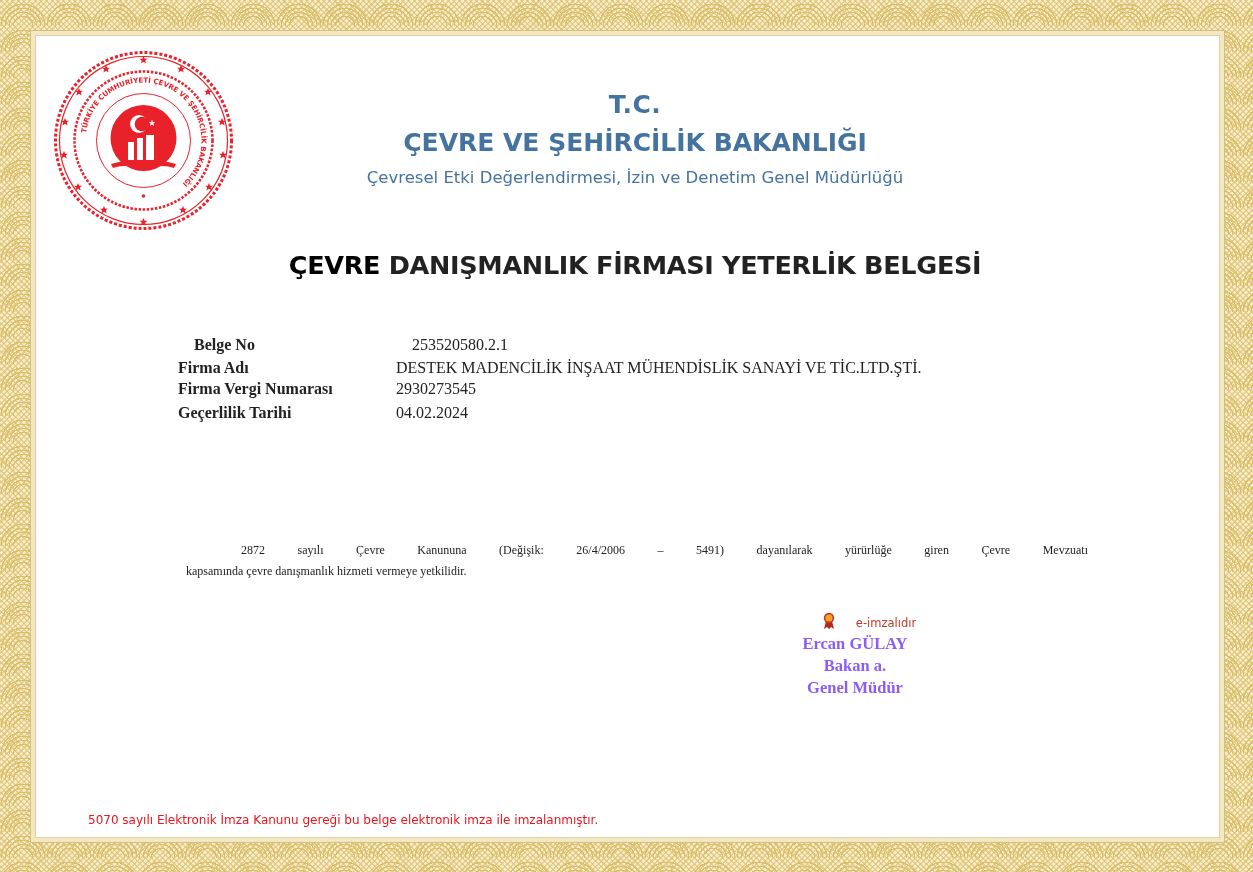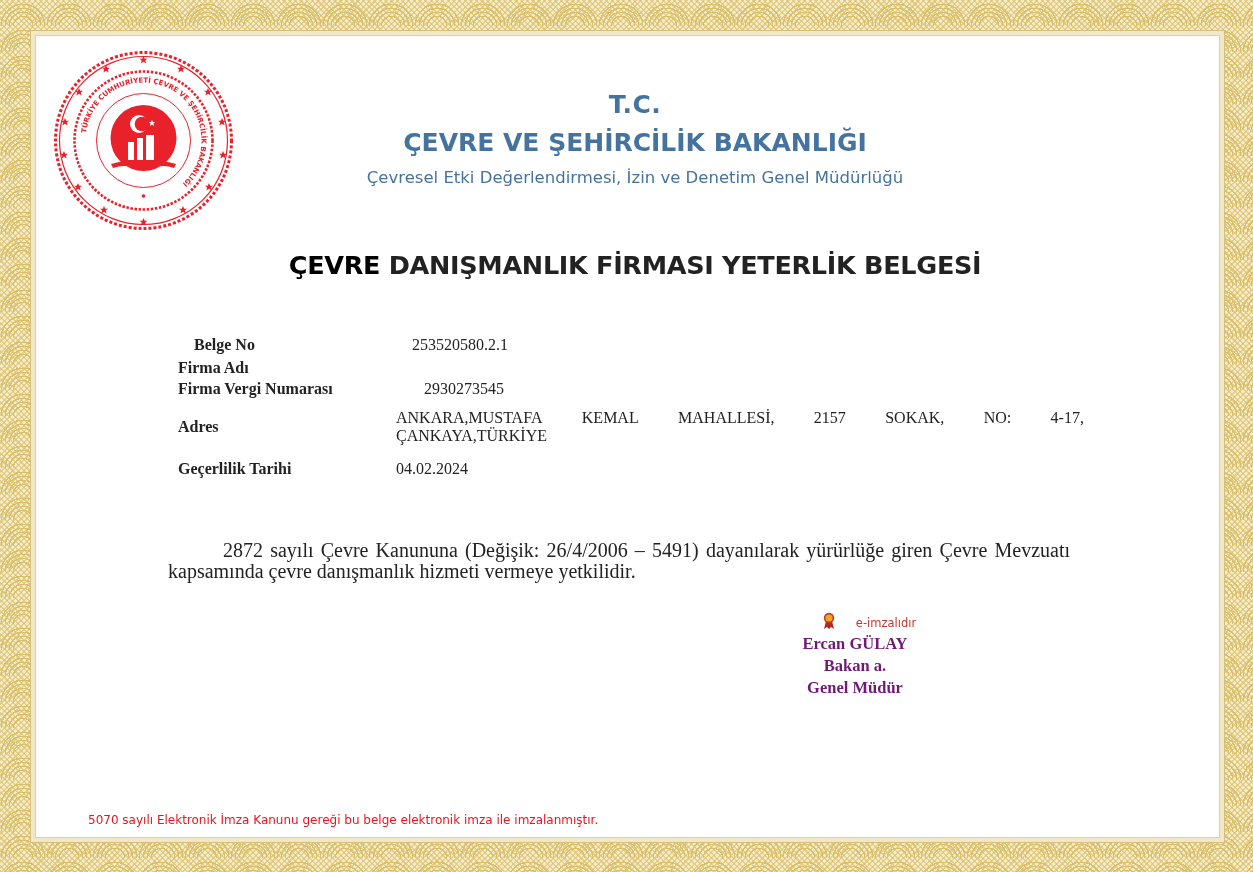--- a/index.html
+++ b/index.html
@@ -42,41 +42,41 @@
     font-family: "DejaVu Sans", sans-serif; font-weight: bold; font-size: 25.5px;
     color: #222; letter-spacing: -0.3px;
   }
   .doc-title .first { color: #000; }
   .fields { position: absolute; left: 178px; top: 333px; width: 910px; font-size: 16px; color: #222; }
   .field-row { position: relative; display: flex; align-items: center; }
   .field-label { width: 218px; font-weight: bold; flex: 0 0 218px; }
   .field-value { flex: 1; }
   .r-belge { height: 24px; margin-left: 16px; }
   .r-firma { height: 22px; }
-  .r-vergi { height: 20px; gap: 28px; }
+  .r-vergi { height: 20px; }
   .r-adres { height: 56px; }
   .r-onay { height: 24px; }
   .r-gec { height: 28px; }
   .addr-line1 { display: flex; justify-content: space-between; width: 688px; }
   .addr-line2 { }
   .body-text {
-    position: absolute; left: 168px; top: 540px; width: 902px;
-    font-size: 20px; color: #222; line-height: 21px; text-align: justify;
+    position: absolute; left: 186px; top: 540px; width: 902px;
+    font-size: 12px; color: #222; line-height: 21px; text-align: justify;
   }
   .body-text .p1 { display: block; text-indent: 55px; text-align-last: justify; }
   .signature {
     position: absolute; left: 770px; top: 612px; width: 170px; text-align: center;
   }
   .esign {
     display: flex; align-items: center; justify-content: center; gap: 20px;
     font-family: "DejaVu Sans", sans-serif; font-size: 11.5px; color: #c0392b;
     margin-left: 28px;
   }
   .sig-name, .sig-title1, .sig-title2 {
-    font-weight: bold; font-size: 16.5px; color: #701a75; line-height: 22px;
+    font-weight: bold; font-size: 16.5px; color: #8b5cf6; line-height: 22px;
   }
   .footer-note {
     position: absolute; left: 88px; top: 813px;
     font-family: "DejaVu Sans", sans-serif; font-size: 12px; color: #e8141e;
   }
 </style>
 </head>
 <body>
 
 <div class="border-band"></div>
@@ -159,39 +159,25 @@
 
 <div class="doc-title"><span class="first">ÇEVRE</span><span> DANIŞMANLIK FİRMASI YETERLİK BELGESİ</span></div>
 
 <div class="fields">
   <div class="field-row r-belge">
     <div class="field-label">Belge No</div>
     <div class="field-value">253520580.2.1</div>
   </div>
   <div class="field-row r-firma">
     <div class="field-label">Firma Adı</div>
+    <div class="field-value">DESTEK MADENCİLİK İNŞAAT MÜHENDİSLİK SANAYİ VE TİC.LTD.ŞTİ.</div>
   </div>
   <div class="field-row r-vergi">
     <div class="field-label">Firma Vergi Numarası</div>
     <div class="field-value">2930273545</div>
-  </div>
-  <div class="field-row r-adres">
-    <div class="field-label">Adres</div>
-    <div class="field-value">
-      <div class="addr-line1">
-        <span>ANKARA,MUSTAFA</span>
-        <span>KEMAL</span>
-        <span>MAHALLESİ,</span>
-        <span>2157</span>
-        <span>SOKAK,</span>
-        <span>NO:</span>
-        <span>4-17,</span>
-      </div>
-      <div class="addr-line2">ÇANKAYA,TÜRKİYE</div>
-    </div>
   </div>
   <div class="field-row r-gec">
     <div class="field-label">Geçerlilik Tarihi</div>
     <div class="field-value">04.02.2024</div>
   </div>
 </div>
 
 <div class="body-text">
   <span class="p1">2872 sayılı Çevre Kanununa (Değişik: 26/4/2006 – 5491) dayanılarak yürürlüğe giren Çevre Mevzuatı</span>
   <span>kapsamında çevre danışmanlık hizmeti vermeye yetkilidir.</span>

